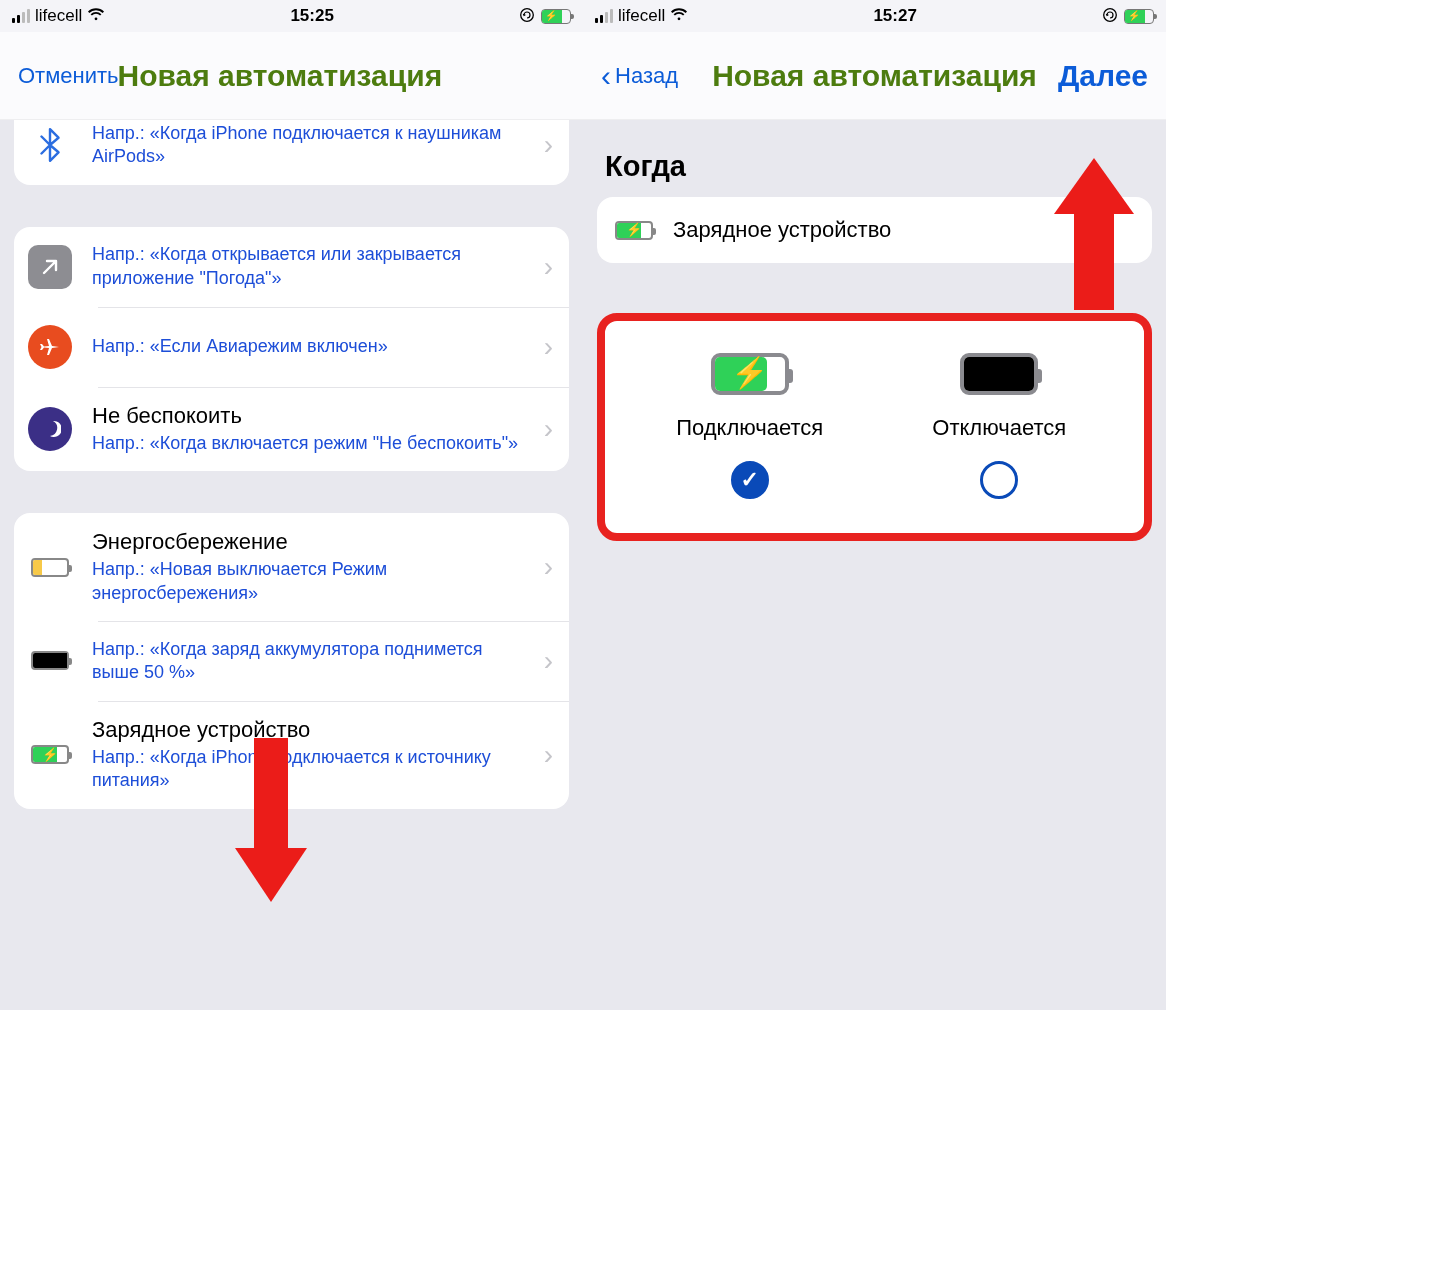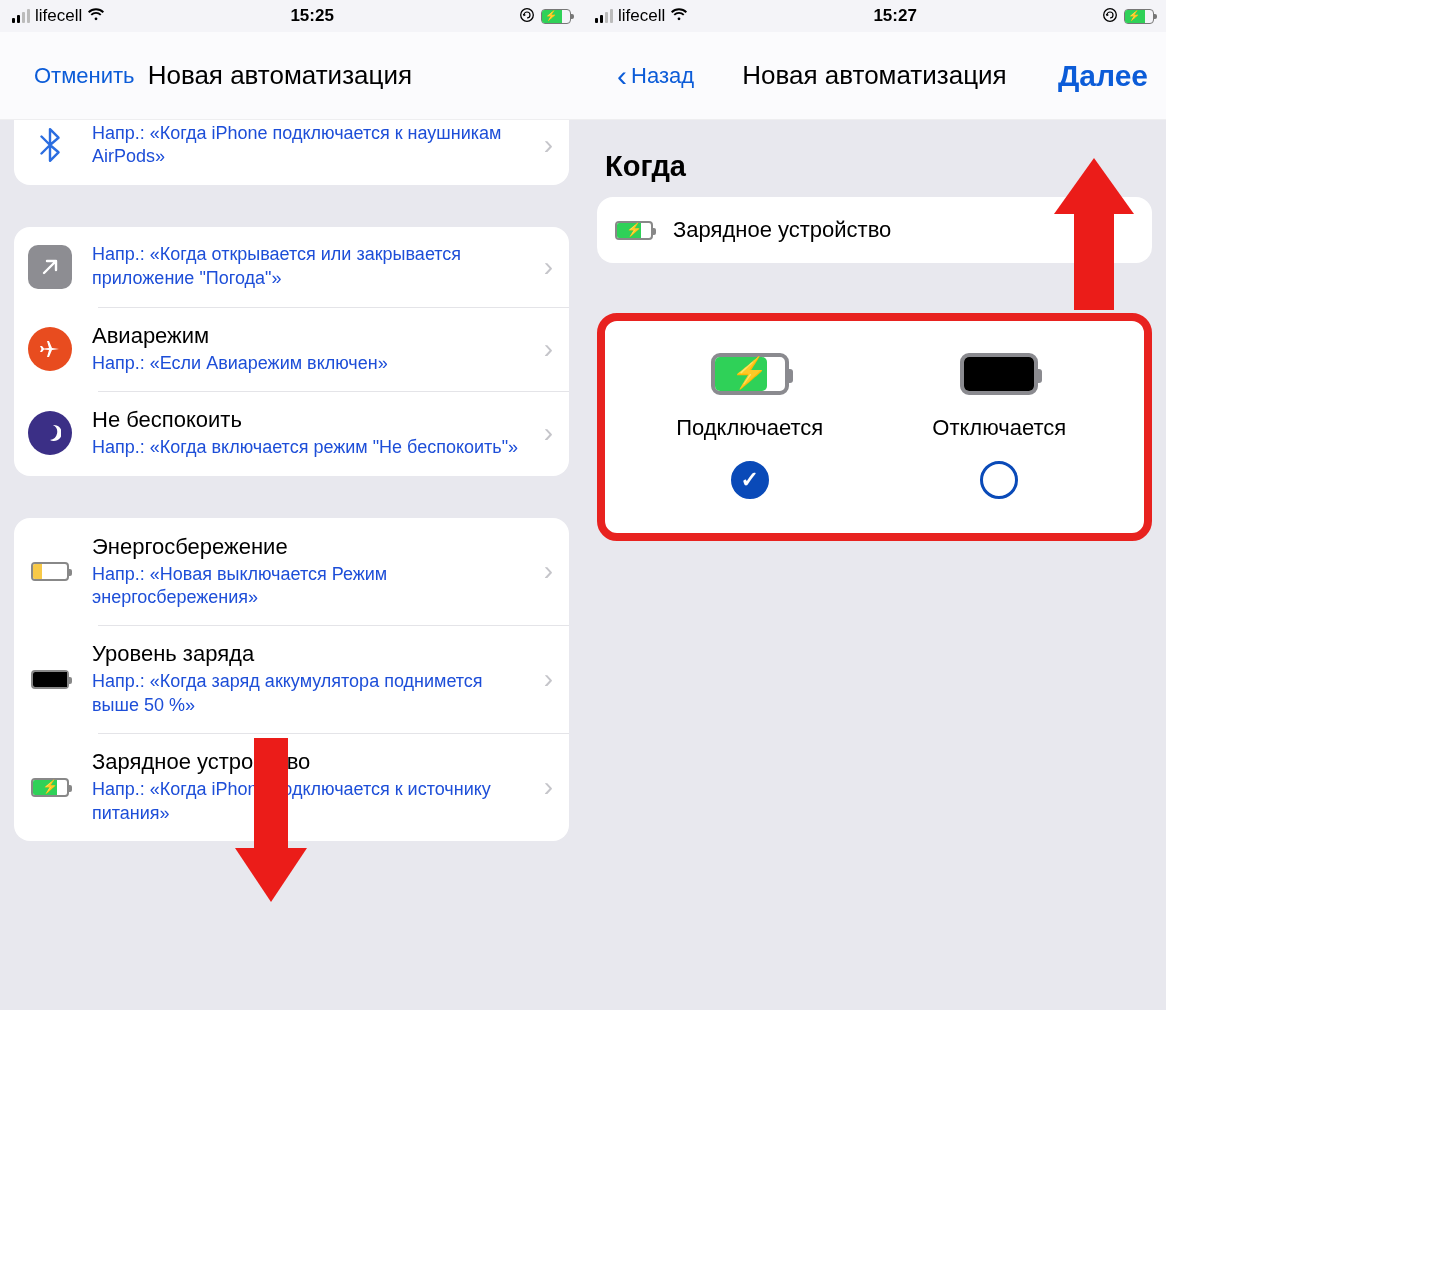--- a/index.html
+++ b/index.html
@@ -60,30 +60,29 @@
     position: relative;
     border-bottom: 0.5px solid rgba(0,0,0,0.05);
   }
   .nav-left {
     color: #0c5cd8;
     font-size: 22px;
     font-weight: 400;
     display: flex;
     align-items: center;
     gap: 2px;
-    margin-left: 16px;
   }
   .nav-left .chev { font-size: 30px; font-weight: 500; line-height: 1; margin-right: 2px;}
   .nav-title {
     position: absolute;
     left: 50%;
     transform: translateX(-50%);
-    font-size: 26px;
-    font-weight: 400;
-    color: #000000;
+    font-size: 30px;
+    font-weight: 700;
+    color: #4d7c0f;
     white-space: nowrap;
   }
   .nav-title.shift { left: 48%; }
   .nav-right {
     margin-left: auto;
     color: #0c5cd8;
     font-size: 30px;
     font-weight: 600;
   }
   
@@ -279,21 +278,20 @@
           </div>
           <div class="chev-r">›</div>
         </div>
         <div class="row">
           <div class="ic ic-air" style="border-radius:50%;">
             <svg width="24" height="24" viewBox="0 0 24 24">
                 <path d="M21 12l-7-1-3-7h-2l2 7-5 .5L4 9H2l1.5 3L2 15h2l2-2.5 5 .5-2 7h2l3-7 7-1z" fill="#fff"></path>
               </svg>
           </div>
           <div class="txt">
-            <div class="ttl">Авиарежим</div>
             <div class="sub">Напр.: «Если Авиарежим включен»</div>
           </div>
           <div class="chev-r">›</div>
         </div>
         <div class="row">
           <div class="ic ic-dnd" style="border-radius:50%;">
             <svg width="22" height="22" viewBox="0 0 22 22">
                 <path d="M14 3a8 8 0 01-3 15A8 8 0 1014 3z" fill="#fff"></path>
               </svg>
           </div>
@@ -318,21 +316,20 @@
           </div>
           <div class="chev-r">›</div>
         </div>
         <div class="row">
           <div class="ic">
             <div class="battery-icon">
                 <div class="bfill bf-full"></div>
               </div>
           </div>
           <div class="txt">
-            <div class="ttl">Уровень заряда</div>
             <div class="sub">Напр.: «Когда заряд аккумулятора поднимется выше 50 %»</div>
           </div>
           <div class="chev-r">›</div>
         </div>
         <div class="row">
           <div class="ic">
             <div class="battery-icon">
                 <div class="bfill bf-chg"></div>
                 <span class="bbolt">⚡</span>
               </div>

